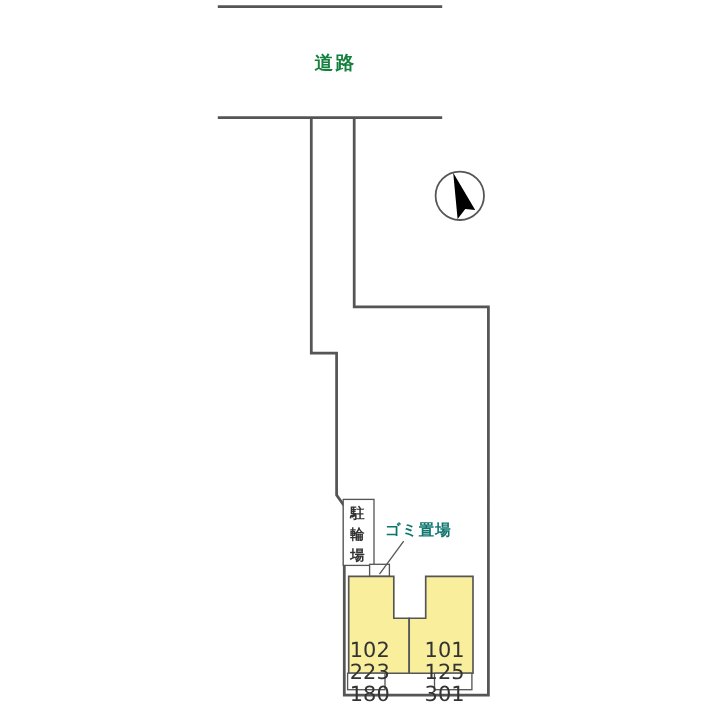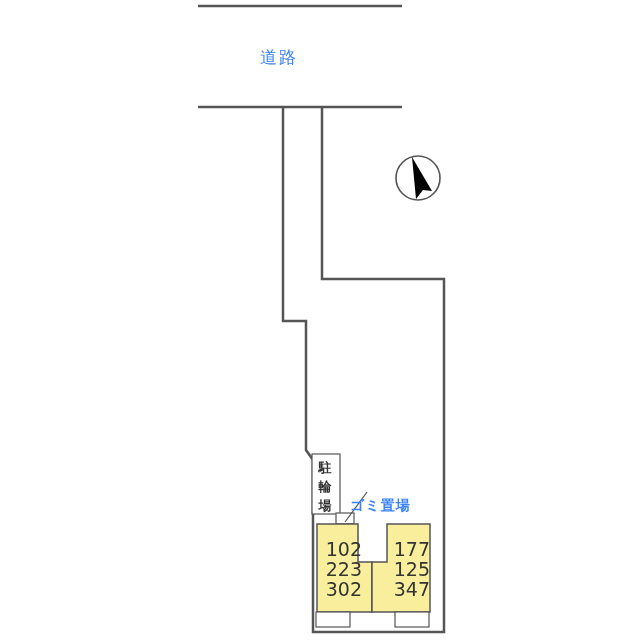--- a/index.html
+++ b/index.html
@@ -1,22 +1,22 @@
 <!DOCTYPE html>
 <html><head>
 <meta charset="utf-8">
 <style>
   html, body { margin:0; padding:0; background:#ffffff; }
   body { width:640px; height:640px; position:relative; overflow:hidden; font-family:"DejaVu Sans", sans-serif; }
   svg { position:absolute; left:0; top:0; }
   .lbl { position:absolute; color:#333; }
-  .road-label { left:260px; top:46px; width:90px; text-align:left; font-size:17px; color:#3b82f6; font-weight:normal; letter-spacing:2px; }
+  .road-label { left:260px; top:46px; width:90px; text-align:center; font-size:17px; color:#15803d; font-weight:bold; letter-spacing:2px; }
   .bike-label { left:312px; top:458px; width:26px; font-size:13px; line-height:19px; text-align:center; color:#333; font-weight:bold; }
-  .trash-label { left:350px; top:497px; font-size:14px; font-weight:bold; color:#3b82f6; letter-spacing:1px; }
-  .units { position:absolute; font-size:19px; line-height:20px; color:#333; text-align:right; }
+  .trash-label { left:350px; top:473px; font-size:14px; font-weight:bold; color:#0f766e; letter-spacing:1px; }
+  .units { position:absolute; font-size:19px; line-height:20px; color:#333; text-align:left;margin-top:42px; }
   .units div { height:20px; }
   .units-left { left:318px; top:539px; width:44px; }
   .units-right { left:386px; top:539px; width:44px; }
 </style>
 </head>
 <body>
 
 <svg width="640" height="640" viewBox="0 0 640 640">
 
   <line x1="198" y1="6" x2="402" y2="6" stroke="#555" stroke-width="2.5"></line>
@@ -47,20 +47,20 @@
   <div>駐</div>
   <div>輪</div>
   <div>場</div>
 </div>
 
 <div class="lbl trash-label">ゴミ置場</div>
 
 <div class="units units-left">
   <div>102</div>
   <div>223</div>
-  <div>302</div>
+  <div>180</div>
 </div>
 
 <div class="units units-right">
-  <div>177</div>
+  <div>101</div>
   <div>125</div>
-  <div>347</div>
+  <div>301</div>
 </div>
 
 </body></html>

